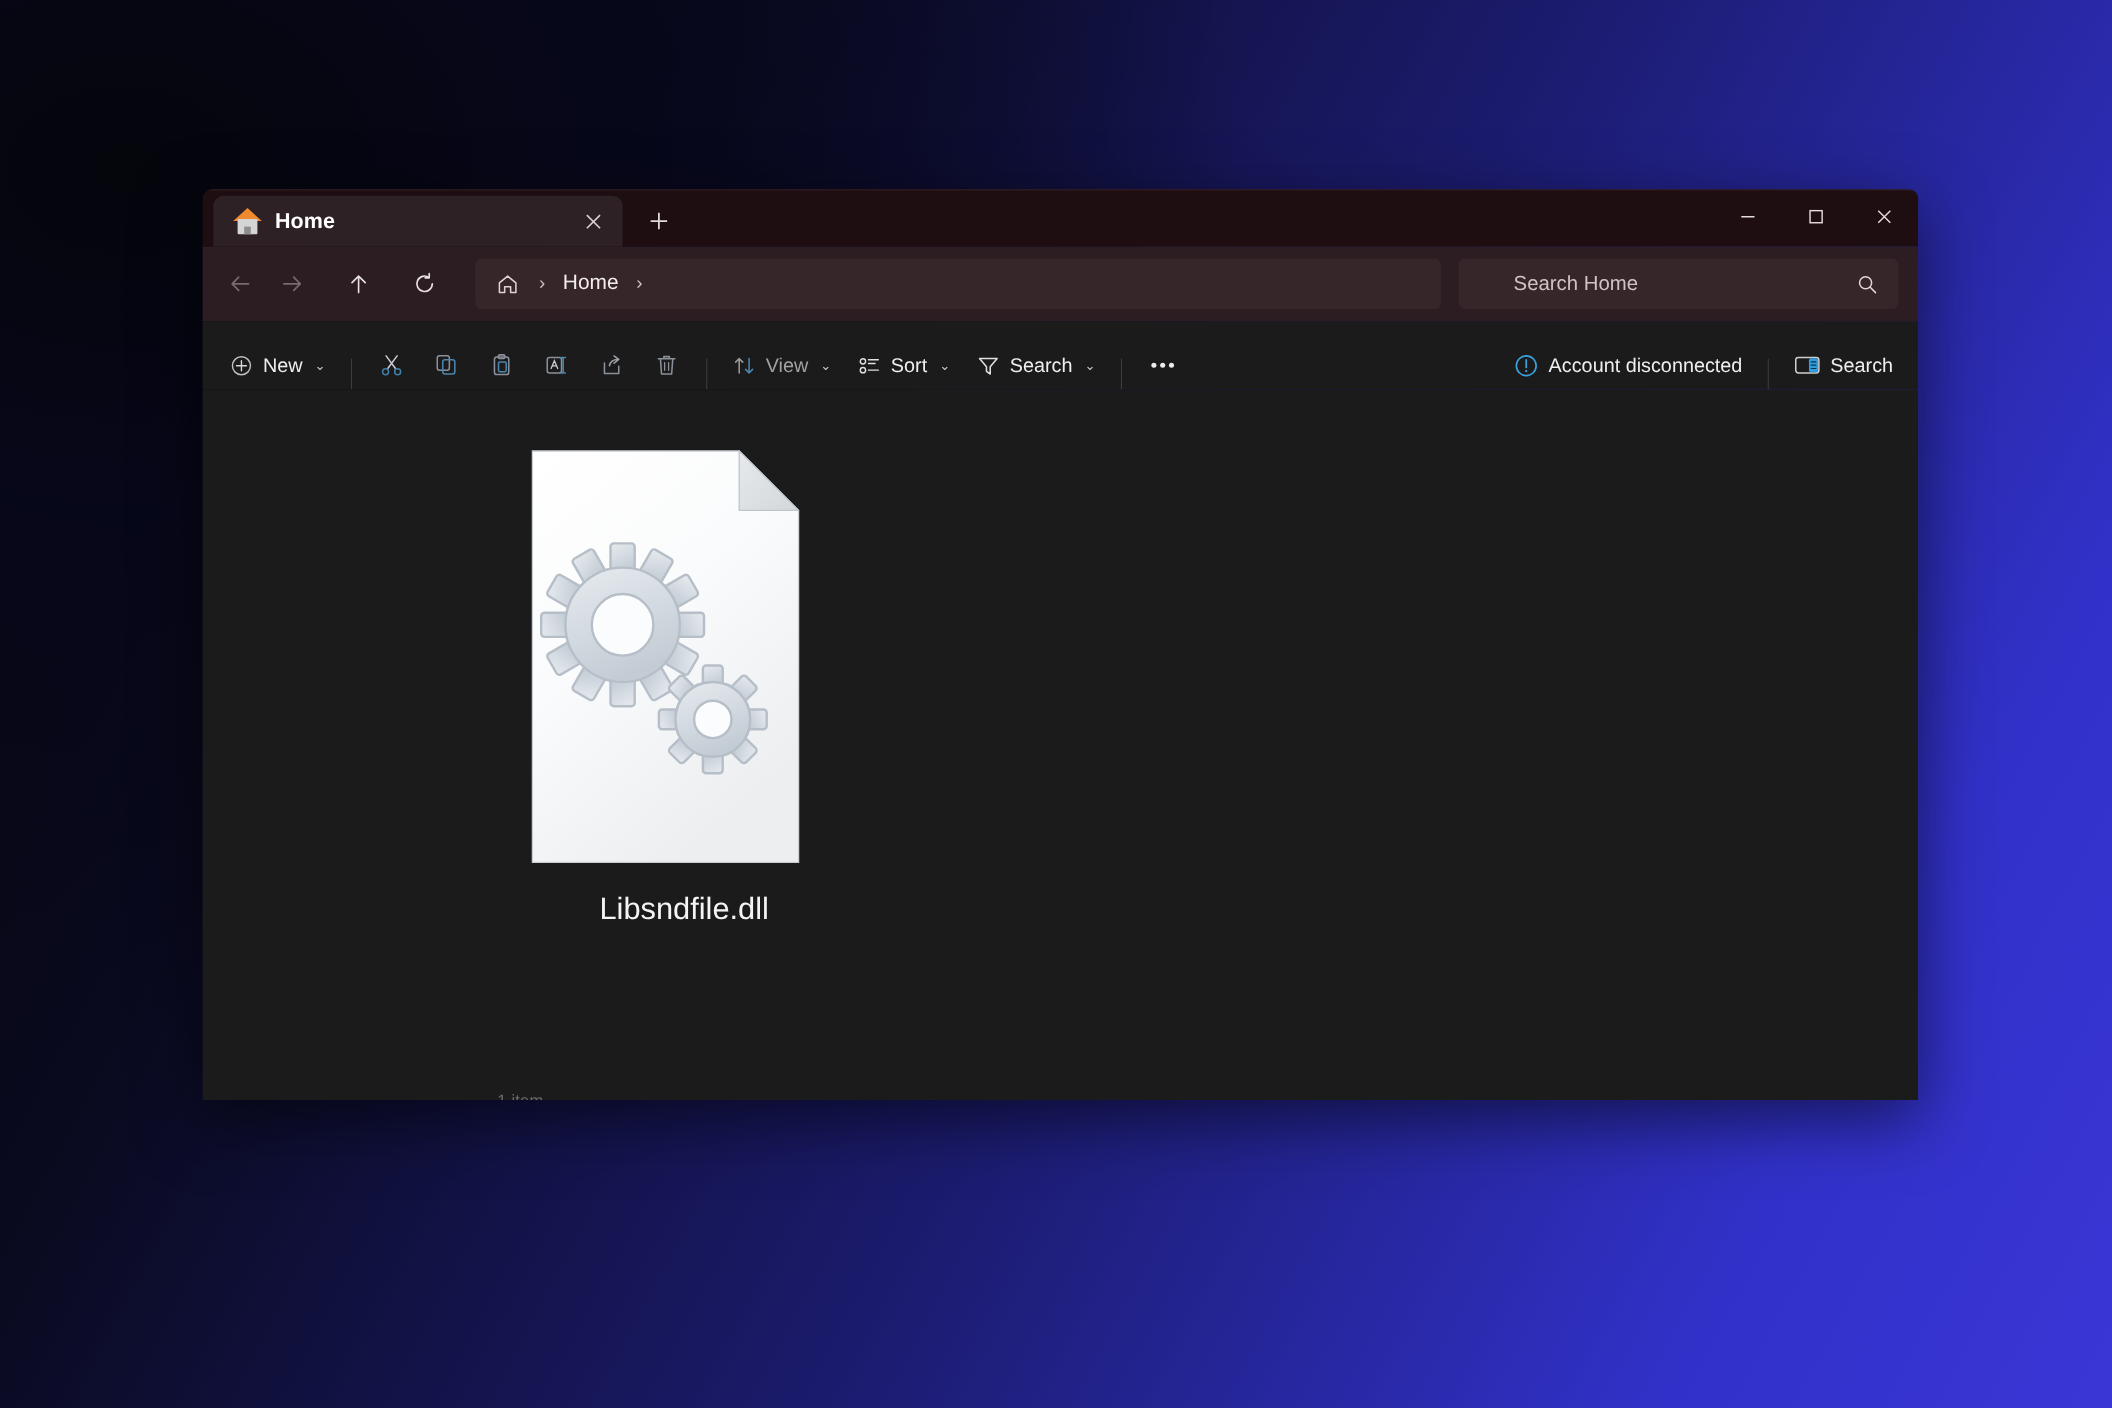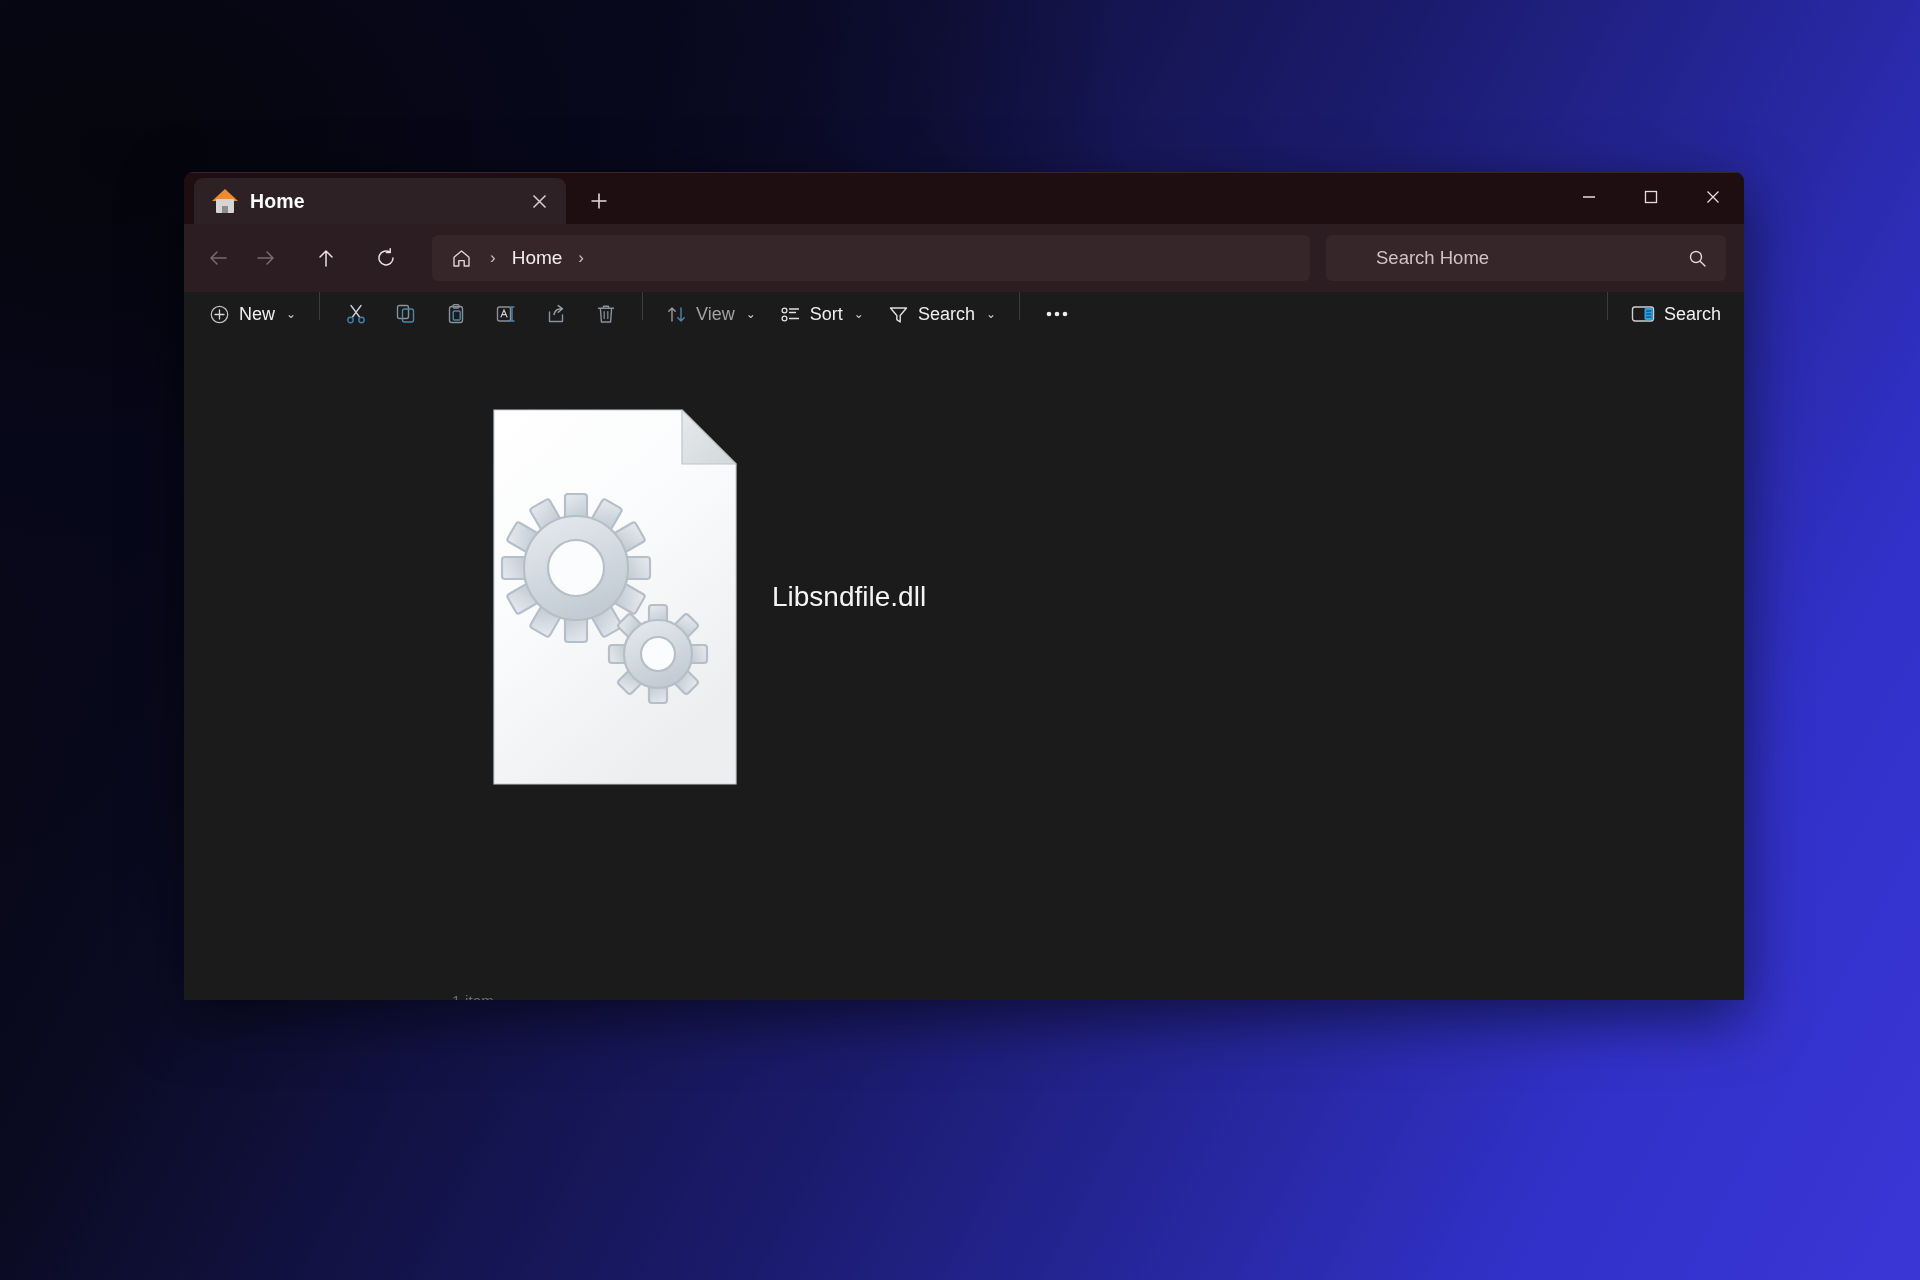--- a/index.html
+++ b/index.html
@@ -144,21 +144,21 @@
     margin-left: 32px;
   }
   .search-input::placeholder { color: #cfc2c6; opacity: 1; }
   .search-icon-btn { width: 30px; height: 30px; display:flex; align-items:center; justify-content:center; }
 
   
   .toolbar {
     height: 62px;
     background: #1b1b1b;
     display: flex;
-    align-items: flex-start;
+    align-items: flex-end;
     padding: 0 12px 0 14px;
     gap: 2px;
     flex: 0 0 auto;
   }
   .tb-item {
     height: 44px;
     display: flex;
     align-items: center;
     gap: 9px;
     padding: 0 11px;
@@ -185,22 +185,23 @@
     background: #1b1b1b;
     position: relative;
     overflow: hidden;
   }
   .file-item {
     position: absolute;
     left: 300px;
     top: 46px;
     width: 276px;
     display: flex;
+    flex-direction: column;
     align-items: center;
-    gap: 0;
+    gap: 24px;
     padding: 8px;
     border-radius: 6px;
   }
   .file-icon { width: 280px; height: 378px; }
   .file-label {
     color: #f4f4f4;
     font-size: 28px;
     text-align: center;
     white-space: nowrap;
   }
@@ -441,20 +442,28 @@
       <div class="tb-item icon-only">
         <svg width="24" height="8" viewBox="0 0 24 8" aria-hidden="true">
           <circle cx="4" cy="4" r="2.3" fill="#ededed"></circle>
           <circle cx="12" cy="4" r="2.3" fill="#ededed"></circle>
           <circle cx="20" cy="4" r="2.3" fill="#ededed"></circle>
         </svg>
       </div>
 
       <div class="tb-spacer"></div>
 
+      <div class="tb-item">
+        <svg width="23" height="23" viewBox="0 0 23 23" aria-hidden="true">
+          <circle cx="11.5" cy="11.5" r="9" stroke="#3ba2e0" stroke-width="1.5" fill="none"></circle>
+          <path d="M11.5 6.2 V13" stroke="#3ba2e0" stroke-width="1.6" stroke-linecap="round"></path>
+          <circle cx="11.5" cy="16.3" r="1.05" fill="#3ba2e0"></circle>
+        </svg>
+        <span>Account disconnected</span>
+      </div>
 
       <div class="tb-sep"></div>
 
       <div class="tb-item">
         <svg width="24" height="20" viewBox="0 0 24 20" aria-hidden="true">
           <rect x="1.5" y="3" width="21" height="14" rx="2.4" stroke="#cfcfcf" stroke-width="1.4" fill="none"></rect>
           <rect x="13.5" y="3.7" width="8.3" height="12.6" rx="1.8" fill="#2f9ee0"></rect>
           <path d="M15.6 7 H19.8 M15.6 10 H19.8 M15.6 13 H19.8" stroke="#10324a" stroke-width="1.1" stroke-linecap="round"></path>
         </svg>
         <span>Search</span>

